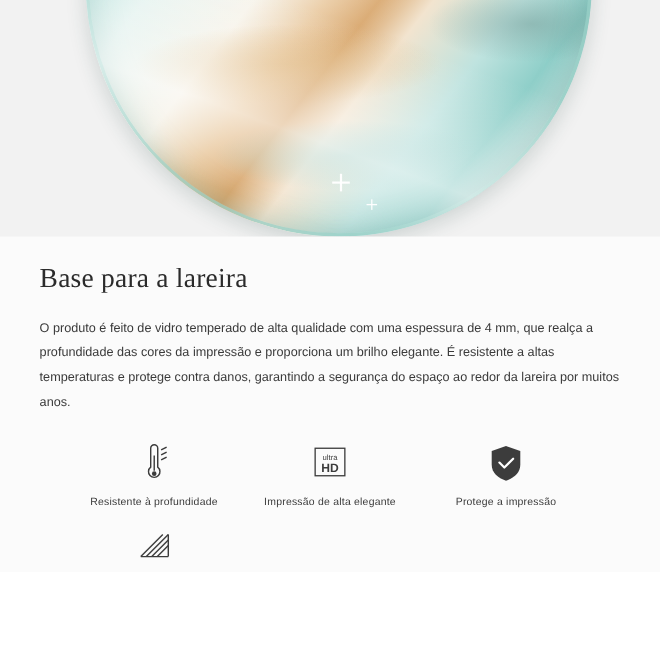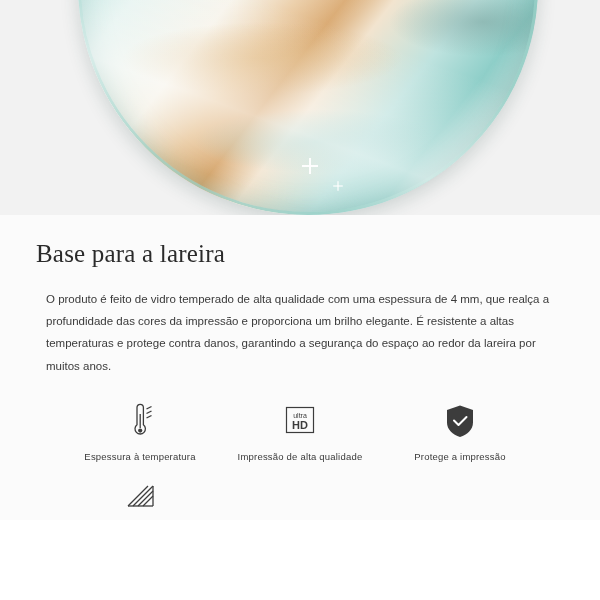--- a/index.html
+++ b/index.html
@@ -116,21 +116,21 @@
     font-weight: 400;
     margin: 0 0 16px 0;
     letter-spacing: 0.2px;
   }
   .headline .l2 { display: block; }
 
   .body-copy {
     font-size: 11.5px;
     line-height: 1.95;
     color: #3a3a3a;
-    margin: 10px;
+    margin: 0;
     max-width: 540px;
   }
 
   
   .features {
     margin-top: 24px;
     padding: 0 24px;
     display: grid;
     grid-template-columns: repeat(3, 1fr);
     row-gap: 14px;
@@ -180,32 +180,32 @@
         <div class="glyph">
           <svg width="34" height="40" viewBox="0 0 34 40" fill="none" stroke="#3c3c3c" stroke-width="1.3">
             <path d="M14 6.5a3.2 3.2 0 0 1 6.4 0v17.2a5.2 5.2 0 1 1-6.4 0z"></path>
             <line x1="17.2" y1="13" x2="17.2" y2="27"></line>
             <circle cx="17.2" cy="29.6" r="2.1" fill="#3c3c3c" stroke="none"></circle>
             <line x1="23.5" y1="8" x2="28.5" y2="5.5"></line>
             <line x1="23.5" y1="12.5" x2="28.5" y2="10"></line>
             <line x1="23.5" y1="17" x2="28.5" y2="14.5"></line>
           </svg>
         </div>
-        <div class="caption">Espessura à temperatura</div>
+        <div class="caption">Resistente à profundidade</div>
       </div>
 
       <div class="feature">
         <div class="glyph">
           <svg width="36" height="34" viewBox="0 0 36 34">
             <rect x="4.5" y="3.5" width="27" height="25" fill="none" stroke="#3c3c3c" stroke-width="1.2"></rect>
             <text x="18" y="14" font-family="Liberation Sans, sans-serif" font-size="7" fill="#3c3c3c" text-anchor="middle">ultra</text>
             <text x="18" y="25" font-family="Liberation Sans, sans-serif" font-size="11" font-weight="bold" fill="#3c3c3c" text-anchor="middle">HD</text>
           </svg>
         </div>
-        <div class="caption">Impressão de alta qualidade</div>
+        <div class="caption">Impressão de alta elegante</div>
       </div>
 
       <div class="feature">
         <div class="glyph">
           <svg width="34" height="38" viewBox="0 0 34 38">
             <path d="M17 3.5 30 8v12.5c0 7.2-5.6 12-13 14.5-7.4-2.5-13-7.3-13-14.5V8z" fill="#3c3c3c"></path>
             <path d="M11 18.5l4.5 4.5 8-8" fill="none" stroke="#ffffff" stroke-width="2" stroke-linecap="round" stroke-linejoin="round"></path>
           </svg>
         </div>
         <div class="caption">Protege a impressão</div>

